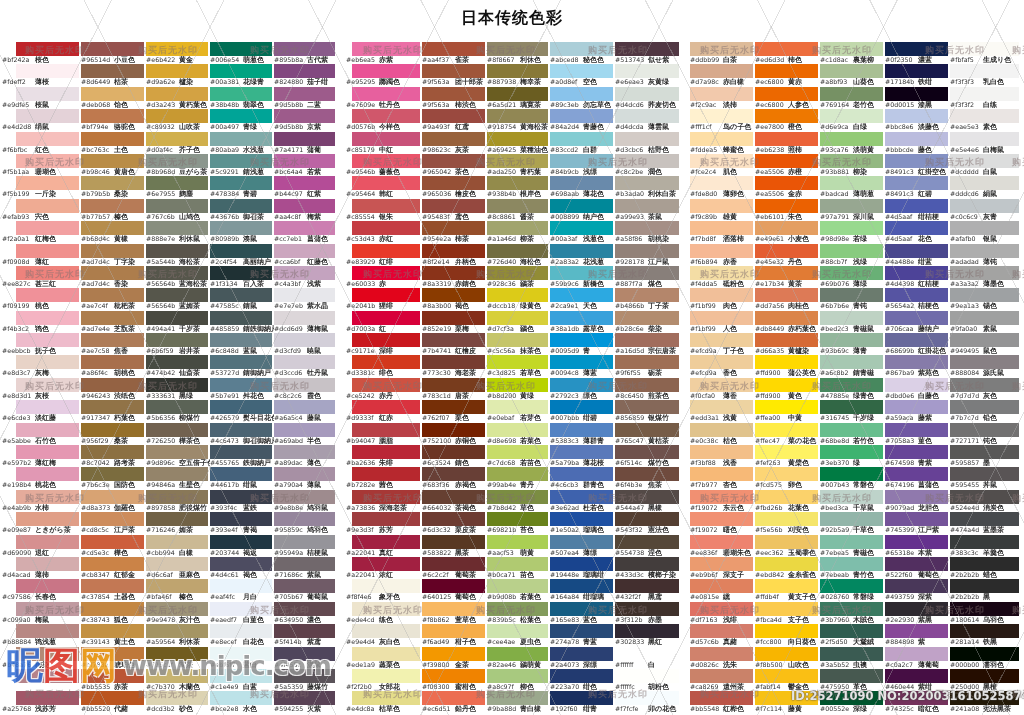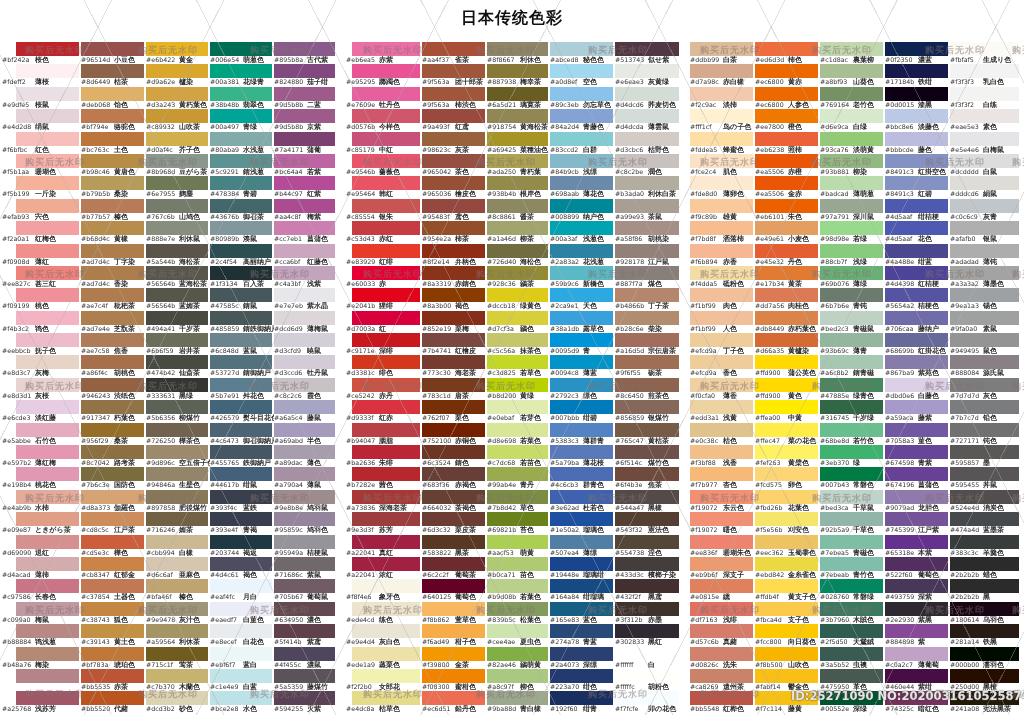--- a/index.html
+++ b/index.html
@@ -1929,15 +1929,17 @@
     <div class="wm" style="left: 363px; top: 688px;">购买后无水印</div>
     <div class="wm" style="left: 476px; top: 688px;">购买后无水印</div>
     <div class="wm" style="left: 588px; top: 688px;">购买后无水印</div>
     <div class="wm" style="left: 700px; top: 688px;">购买后无水印</div>
     <div class="wm" style="left: 812px; top: 688px;">购买后无水印</div>
     <div class="wm" style="left: 925px; top: 688px;">购买后无水印</div>
     <div class="wm" style="left: 1012px; top: 688px;">购买后无水印</div>
   </div>
 
 <div class="nipic-logo">
+  <span class="logo-cn" id="logo-cn"><span style="color: rgb(47, 107, 212);">昵</span><span style="color: rgb(226, 58, 46);">图</span><span style="color: rgb(240, 161, 28);">网</span></span>
+  <span class="logo-url">www.nipic.com</span>
 </div>
 
 <div class="id-watermark">ID:25271090 NO:20200316105258745000</div>
 
 </body></html>

